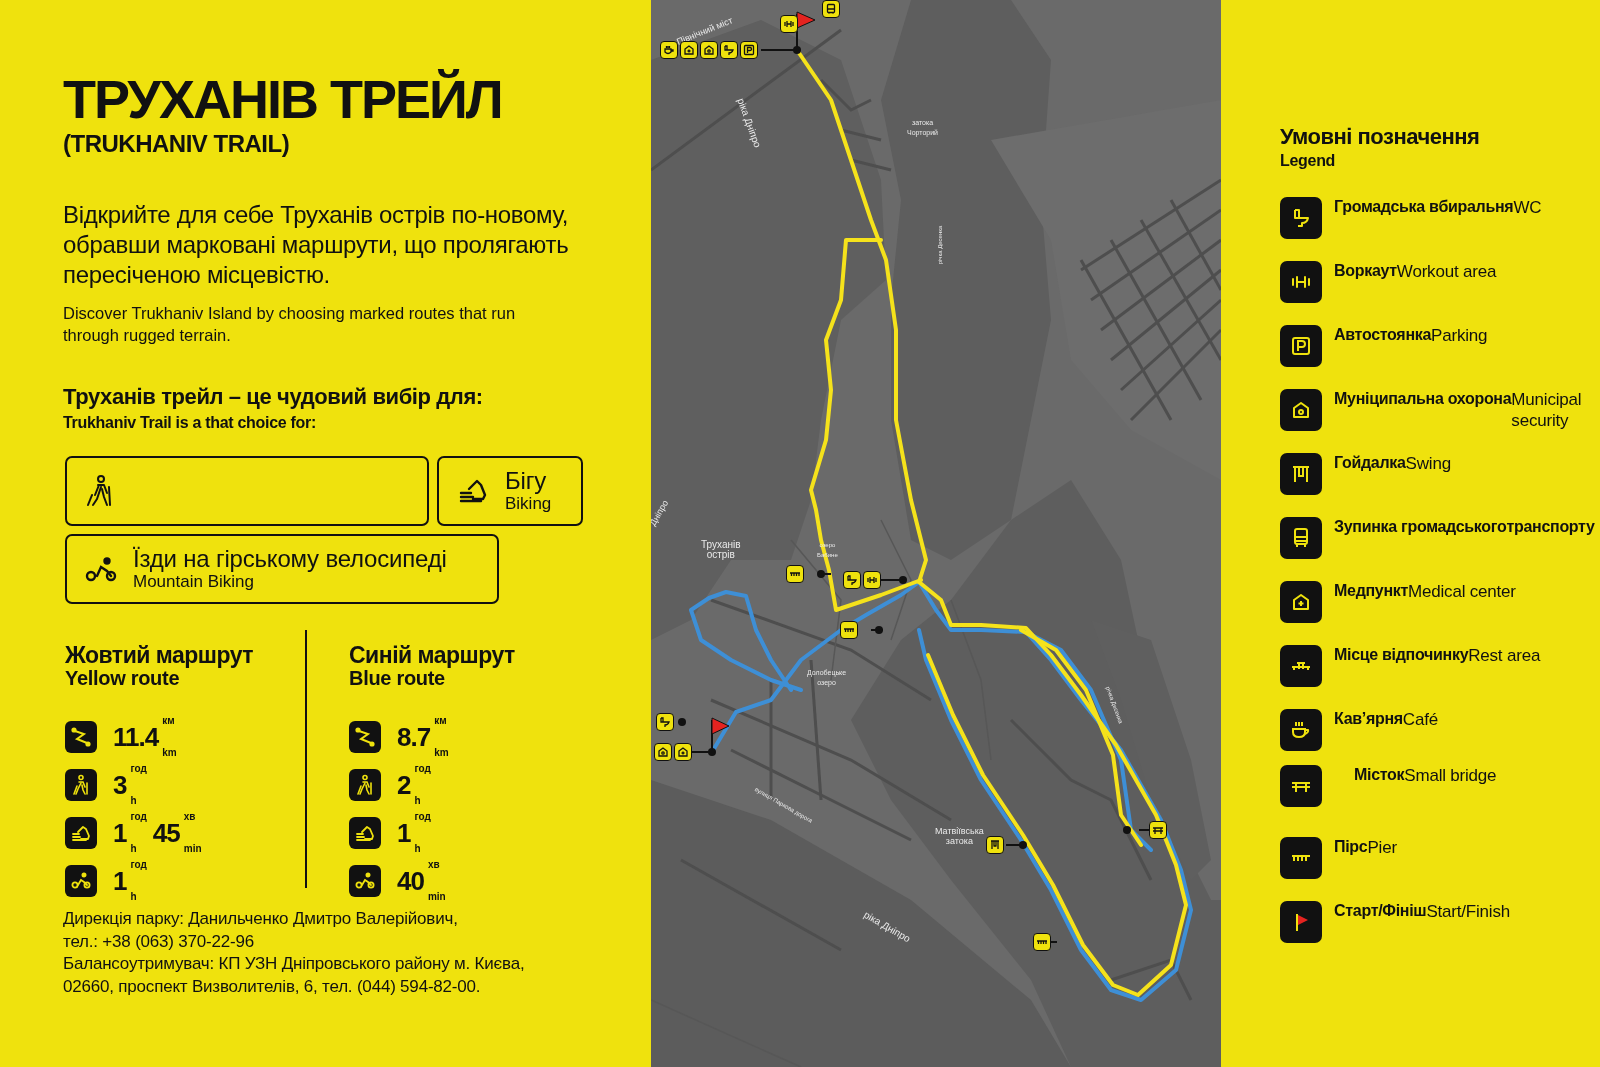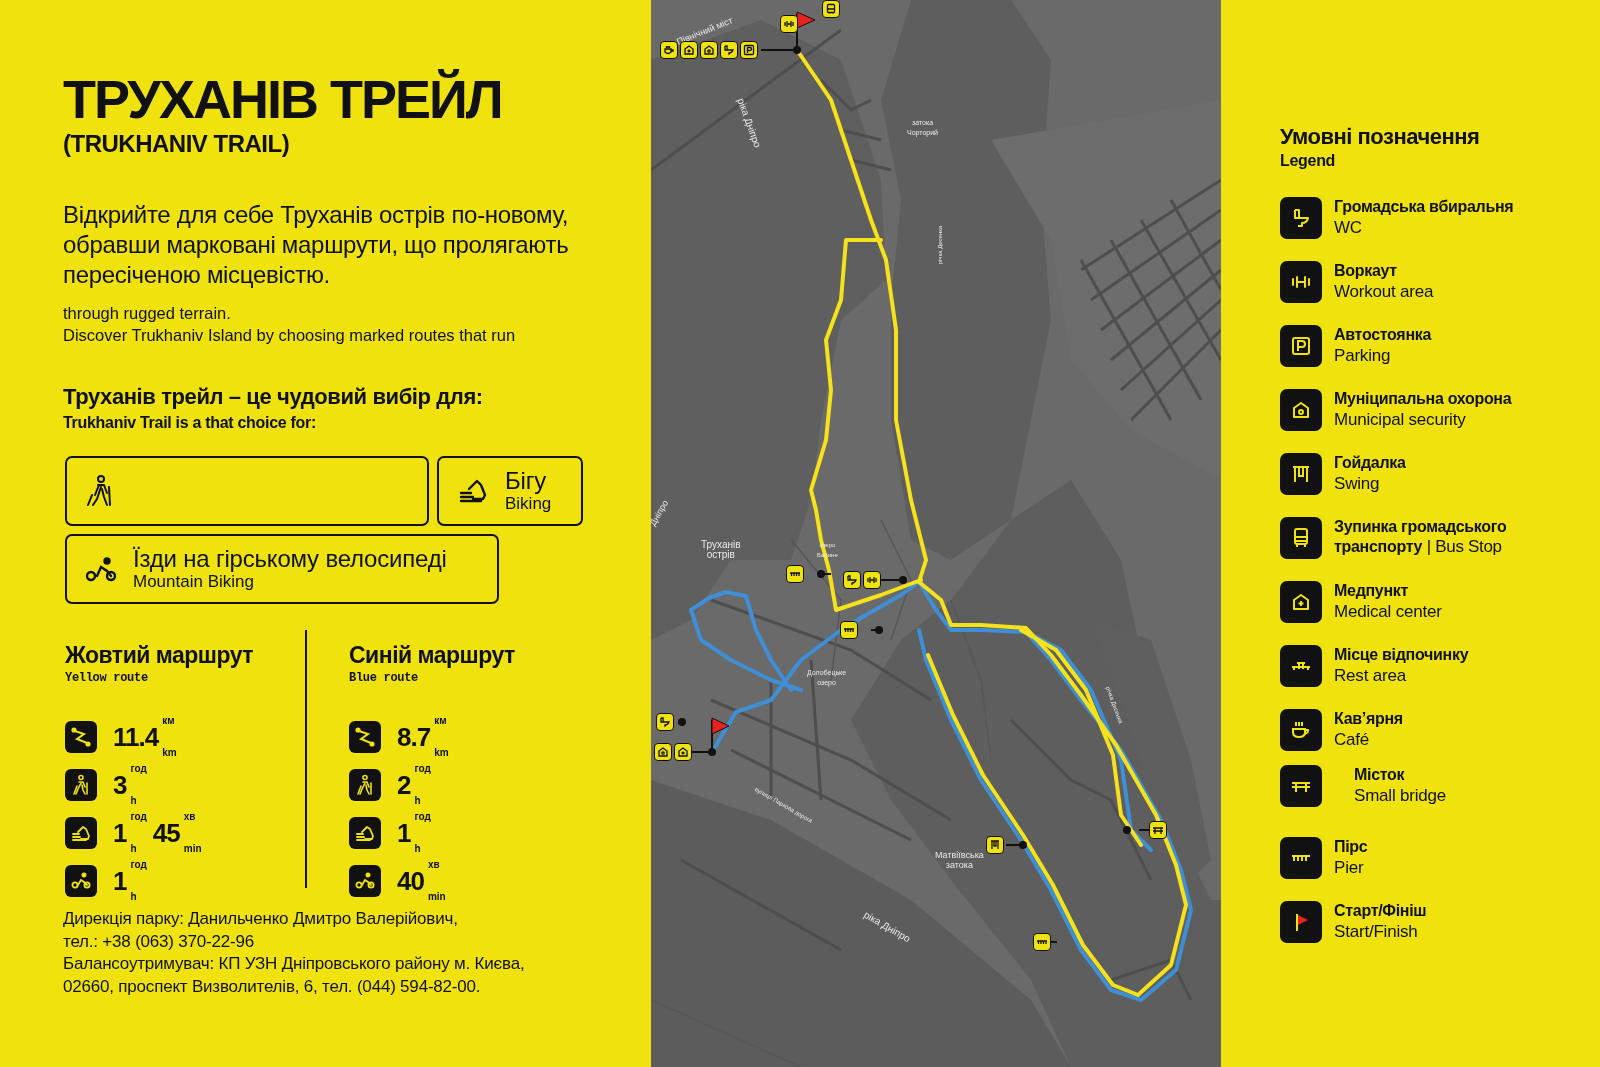--- a/index.html
+++ b/index.html
@@ -16,21 +16,21 @@
 
   .activity { position: absolute; border: 2px solid #111; border-radius: 7px; display: flex; align-items: center; padding-left: 16px; }
   .activity .aicon { width: 36px; height: 36px; margin-right: 14px; flex: 0 0 36px; }
   .activity .aicon svg { width: 36px; height: 36px; }
   .activity .atext { display: flex; flex-direction: column; }
   .activity .a-uk { font-size: 24px; line-height: 26px; letter-spacing: -0.2px; }
   .activity .a-en { font-size: 17px; line-height: 20px; }
 
   .route { position: absolute; top: 642px; }
   .route .r-uk { font-size: 23px; font-weight: 700; letter-spacing: -0.5px; line-height: 26px; }
-  .route .r-en { font-size: 12px; font-weight: 700; letter-spacing: -0.3px; line-height: 20px; font-family: Liberation Mono, monospace; }
+  .route .r-en { font-size: 20px; font-weight: 700; letter-spacing: -0.3px; line-height: 20px; }
   .stat { position: absolute; left: 0; display: flex; align-items: center; }
   .stat .sicon { width: 32px; height: 32px; background: #111; border-radius: 6px; display: flex; align-items: center; justify-content: center; margin-right: 16px; }
   .stat .sicon svg { width: 22px; height: 22px; }
   .stat .val { font-size: 26px; font-weight: 700; letter-spacing: -1px; }
   .stat .unit { display: inline-flex; flex-direction: column; font-size: 10px; font-weight: 700; line-height: 10px; margin-left: 4px; margin-right: 6px; gap: 22px; }
   .divider { position: absolute; left: 242px; top: 630px; width: 2px; height: 258px; background: #111; }
 
   .contacts { position: absolute; top: 908px; left: 0; font-size: 17px; line-height: 22.5px; letter-spacing: -0.2px; }
 
   .map { position: absolute; left: 651px; top: 0; width: 570px; height: 1067px; background: #6A6A6A; overflow: hidden; }
@@ -38,40 +38,40 @@
   .poi { position: absolute; width: 18px; height: 18px; background: #EFE20D; border: 1.5px solid #111; border-radius: 4px; display: flex; align-items: center; justify-content: center; }
   .poi svg { width: 12px; height: 12px; }
   .maplabel { position: absolute; color: #eaeaea; font-size: 9px; text-align: center; line-height: 10px; }
 
   .legend { position: absolute; left: 1280px; top: 0; width: 300px; }
   .legend .l-title { position: absolute; top: 124px; left: 0; font-size: 22px; font-weight: 700; letter-spacing: -0.5px; white-space: nowrap; }
   .legend .l-sub { position: absolute; top: 152px; left: 0; font-size: 16px; font-weight: 700; letter-spacing: -0.3px; }
   .litem { position: absolute; left: 0; display: flex; align-items: flex-start; }
   .litem .licon { width: 42px; height: 42px; background: #111; border-radius: 7px; display: flex; align-items: center; justify-content: center; flex: 0 0 42px; margin-right: 12px; }
   .litem .licon svg { width: 24px; height: 24px; }
-  .litem .ltext { display: flex; flex-direction: column; padding-top: 0px; }
+  .litem .ltext { display: flex; flex-direction: row; padding-top: 0px; }
   .litem .l-uk { font-size: 16px; font-weight: 700; letter-spacing: -0.3px; line-height: 20px; white-space: nowrap; }
   .litem .l-en { font-size: 17px; line-height: 21px; letter-spacing: -0.2px; }
   .litem .l-en-inline { font-weight: 400; font-size: 17px; }
 </style>
 </head>
 <body>
 
 <div class="left">
   <div class="title">ТРУХАНІВ ТРЕЙЛ</div>
   <div class="subtitle">(TRUKHANIV TRAIL)</div>
 
   <div class="intro-uk">
     <div>Відкрийте для себе Труханів острів по-новому,</div>
     <div>обравши марковані маршрути, що пролягають</div>
     <div>пересіченою місцевістю.</div>
   </div>
   <div class="intro-en">
+    <div>Discover Trukhaniv Island by choosing marked routes that run</div>
     <div>through rugged terrain.</div>
-    <div>Discover Trukhaniv Island by choosing marked routes that run</div>
   </div>
 
   <div class="good-uk">Труханів трейл – це чудовий вибір для:</div>
   <div class="good-en">Trukhaniv Trail is a that choice for:</div>
 
   <div class="activity" style="left:2px; top:456px; width:364px; height:70px;">
     <div class="aicon">
       <svg viewBox="0 0 36 36" fill="none" stroke="#111" stroke-width="2" stroke-linecap="round" stroke-linejoin="round">
         <circle cx="18" cy="6" r="3"></circle>
         <path d="M15 12 L21 12 L24 20"></path>
@@ -365,21 +365,21 @@
       <div>острів</div>
     </div>
   <div class="maplabel" style="left:166px; top:540px; font-size:6px;">
       <div>озеро</div>
       <div>Бабине</div>
     </div>
   <div class="maplabel" style="left:156px; top:668px; font-size:7px;">
       <div>Долобецьке</div>
       <div>озеро</div>
     </div>
-  <div class="maplabel" style="left:284px; top:826px; font-size:9px;margin-top:24px;">
+  <div class="maplabel" style="left:284px; top:826px; font-size:9px;">
       <div>Матвіївська</div>
       <div>затока</div>
     </div>
   <div class="maplabel" style="left:100px; top:800px; transform:rotate(30deg); font-size:6px;">вулиця Паркова дорога</div>
 
   <div class="poi" style="left:9px; top:41px;">
       <svg viewBox="0 0 12 12" fill="none" stroke="#111" stroke-width="1.3">
         <path d="M2 5 H8 V8 Q5 11 2 8 Z"></path>
         <path d="M8 6 H10 V7 H8"></path>
         <path d="M3.5 2 V4 M5 2 V4 M6.5 2 V4"></path>

